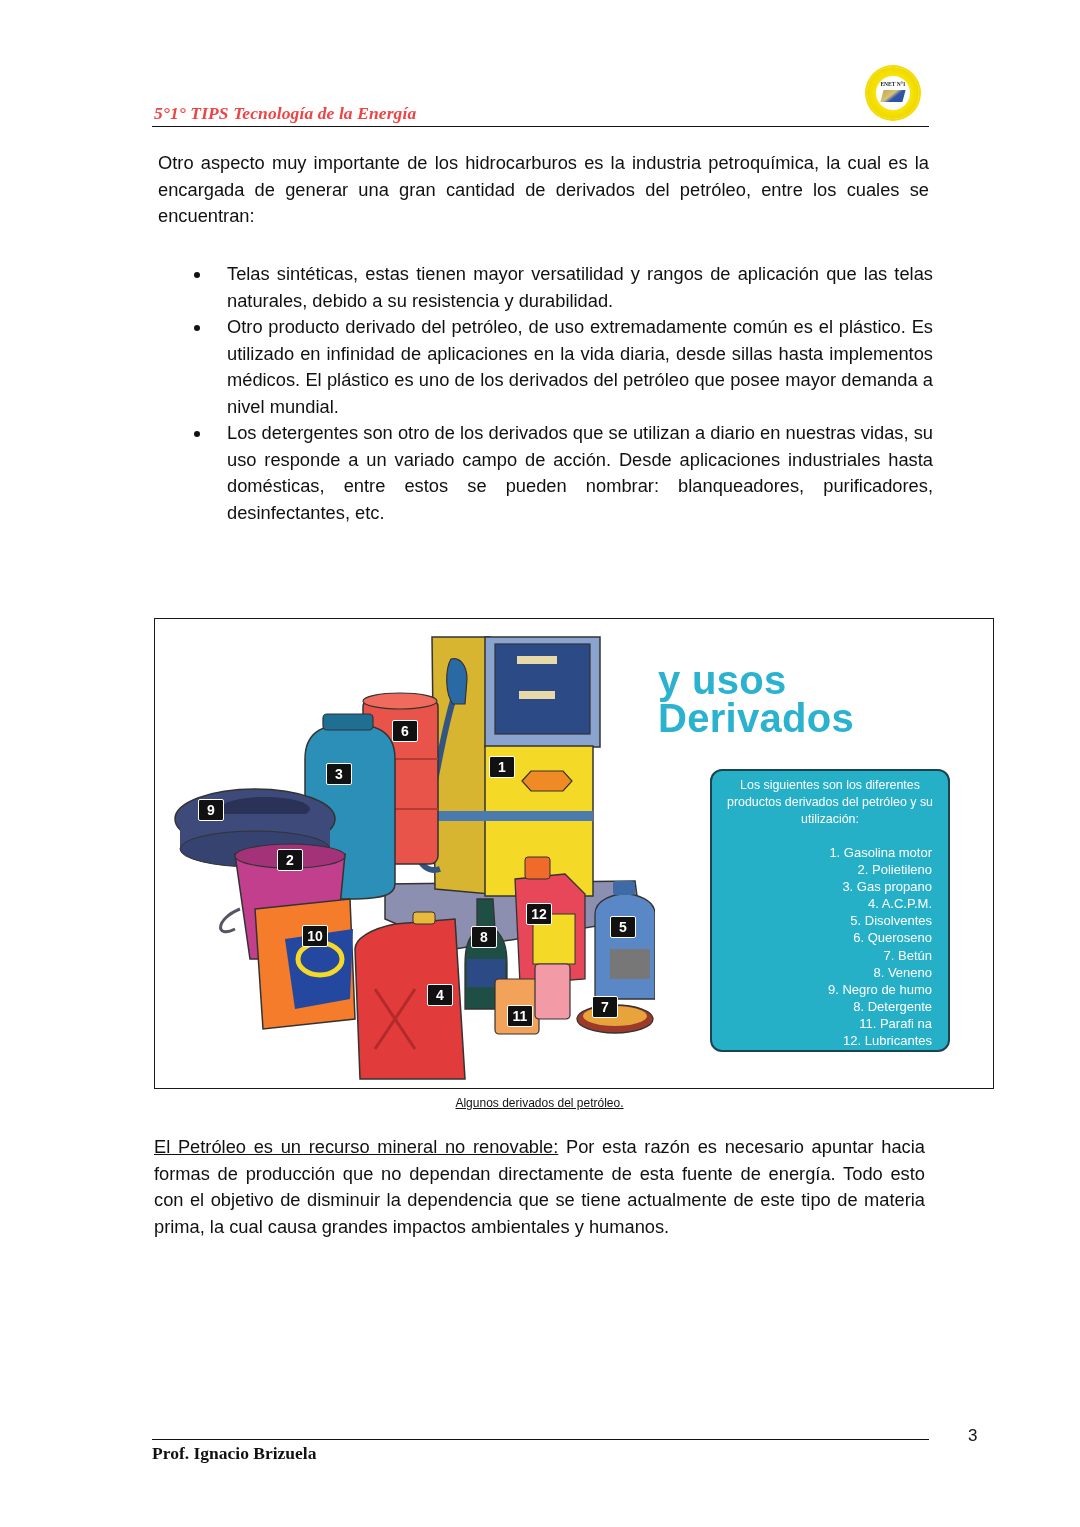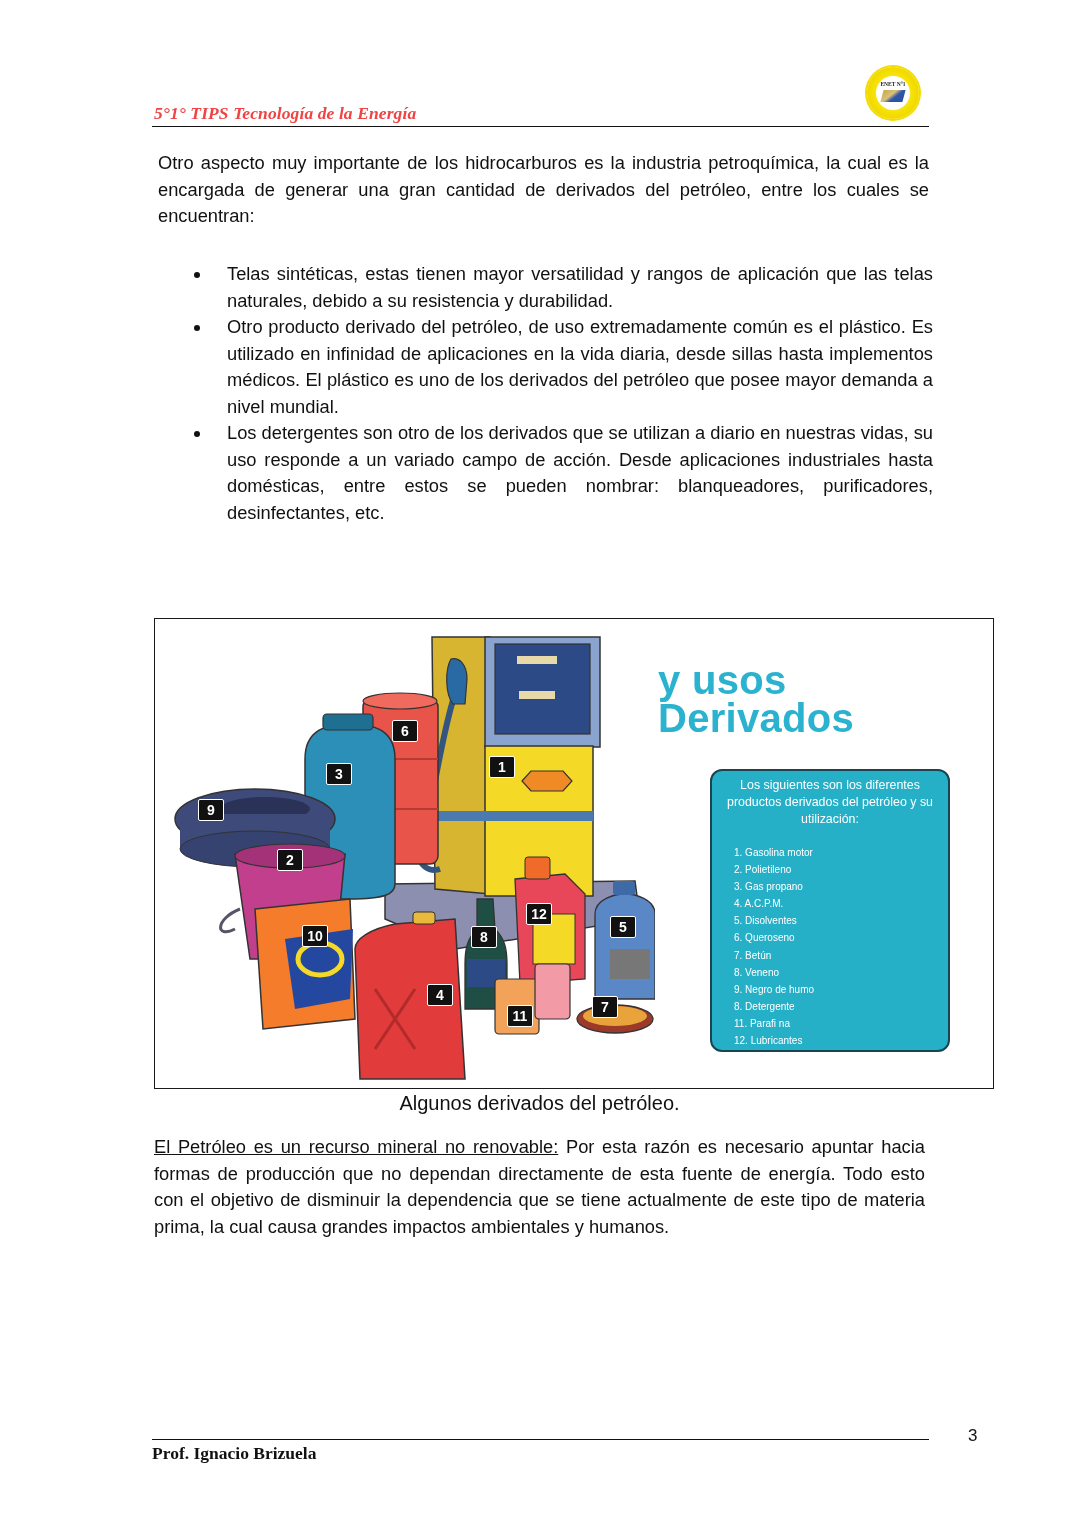--- a/index.html
+++ b/index.html
@@ -12,22 +12,22 @@
   .logo-graphic { position: absolute; left: 6px; top: 14px; width: 22px; height: 12px; background: linear-gradient(135deg, #c9a94a 0%, #d9c17a 40%, #2f56a8 60%, #2b4f9e 100%); transform: skewX(-15deg); }
   .body-text { position: absolute; left: 154px; width: 771px; font-size: 18.3px; line-height: 26.5px; text-align: justify; color: #111; }
   .intro { top: 146px; }
   .bullets { position: absolute; left: 186px; top: 253px; width: 739px; margin: 8px; padding: 0; list-style: none; }
   .bullets li { position: relative; padding-left: 33px; font-size: 18.3px; line-height: 26.5px; text-align: justify; color: #111; }
   .bullet-dot { position: absolute; left: 0; top: 11px; width: 6px; height: 6px; border-radius: 50%; background: #111; }
   .figure { position: absolute; left: 154px; top: 618px; width: 838px; height: 469px; border: 1.8px solid #1a1a1a; background: #fff; overflow: hidden; }
   .fig-title { position: absolute; left: 503px; top: 42px; font-weight: bold; font-size: 40px; line-height: 38px; color: #2bb2cf; letter-spacing: 0.3px; }
   .info-box { position: absolute; left: 555px; top: 150px; width: 240px; height: 283px; background: #26b0c8; border: 2px solid #1a4450; border-radius: 12px; box-sizing: border-box; color: #fff; }
   .info-intro { margin: 6px 8px 0 8px; text-align: center; font-size: 12.4px; line-height: 17px; }
-  .info-list { margin: 16px 4px 0 22px; padding: 0; list-style: none; font-size: 10px; line-height: 17.1px; }
-  .caption { position: absolute; left: 154px; top: 1090px; width: 771px; text-align: center; font-size: 20px; line-height: 26px; color: #111; }
+  .info-list { margin: 16px 16px 0 22px; padding: 0; list-style: none; font-size: 13px; line-height: 17.1px; text-align: right; }
+  .caption { position: absolute; left: 154px; top: 1090px; width: 771px; text-align: center; font-size: 12px; line-height: 26px; color: #111; text-decoration: underline; }
   .closing { top: 1134px; }
   .underline { text-decoration: underline; }
   .page-footer-line { position: absolute; left: 152px; top: 1439px; width: 777px; border-top: 1.5px solid #111; }
   .footer-author { position: absolute; left: 152px; top: 1443px; width: 777px; font-family: "Liberation Serif", serif; font-weight: bold; font-size: 17.5px; color: #111; }
   .page-number { position: absolute; left: 968px; top: 1426px; font-size: 17px; color: #111; }
   
   .illus { position: absolute; left: 0; top: 0; width: 500px; height: 469px; }
   .badge { position: absolute; min-width: 20px; height: 20px; padding: 0 2px; background: #111; color: #fff; border: 1.5px solid #fff; border-radius: 2px; font-weight: bold; font-size: 14px; line-height: 20px; text-align: center; box-sizing: content-box; }
 </style>
 </head>

